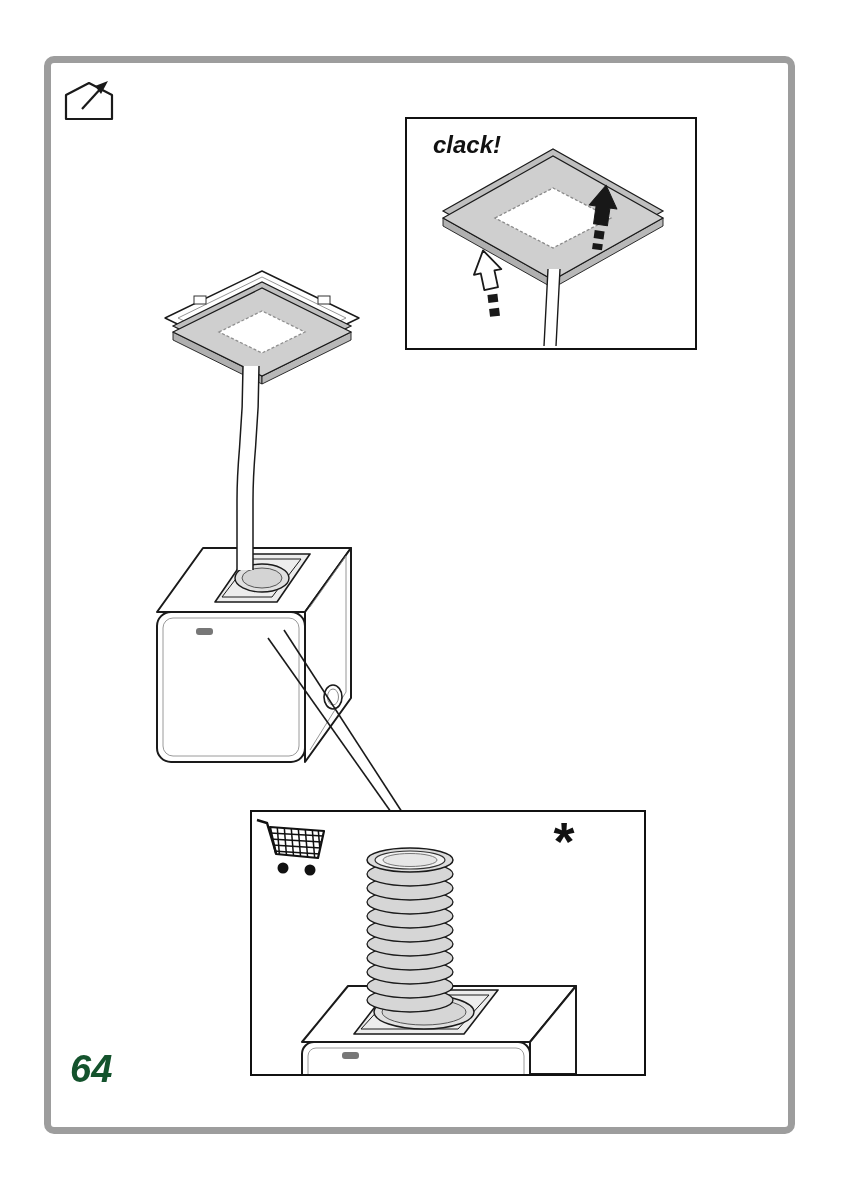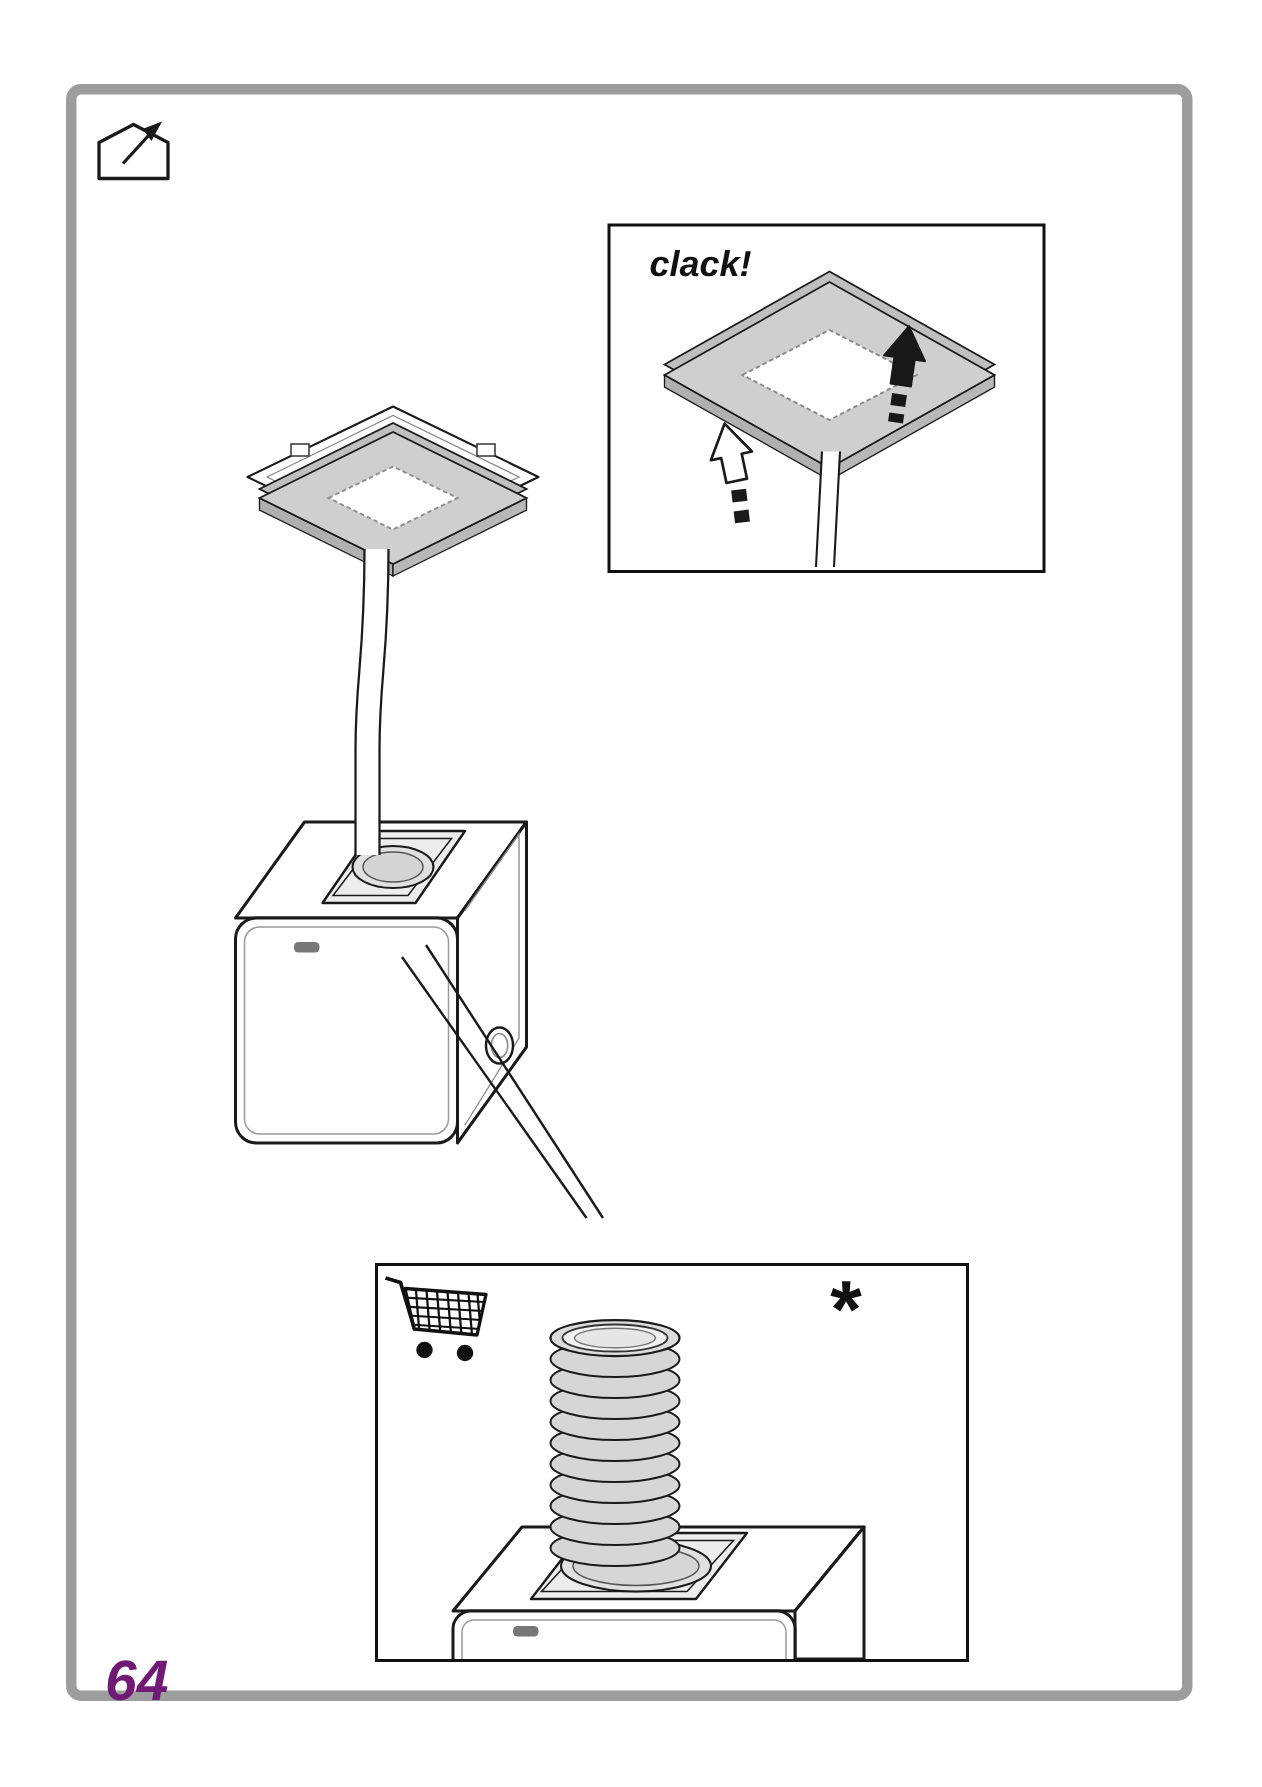--- a/index.html
+++ b/index.html
@@ -29,21 +29,20 @@
     position: absolute;
     left: 58px; top: 74px;
     width: 62px; height: 52px;
   }
   .inset {
     position: absolute;
     border: 2px solid #111111;
     background: #ffffff;
     box-sizing: border-box;
     overflow: hidden;
-    margin-top: 32px;
   }
   .clack-inset { left: 405px; top: 117px; width: 292px; height: 233px; }
   .hose-inset  { left: 250px; top: 810px; width: 396px; height: 266px; }
   .inset > svg { position: absolute; left: 0; top: 0; }
   .clack-label {
     position: absolute;
     left: 26px; top: 12px;
     font-size: 24px;
     font-weight: 700;
     font-style: italic;
@@ -59,25 +58,25 @@
     color: #111111;
     line-height: 1;
   }
   .cart-icon {
     position: absolute;
     left: 246px; top: 48px;
     width: 82px; height: 70px;
   }
   .page-number {
     position: absolute;
-    left: 70px; top: 1100px;
+    left: 70px; top: 1048px;
     font-size: 38px;
     font-weight: 700;
     font-style: italic;
-    color: #701a75;
+    color: #14532d;
   }
 </style>
 </head>
 <body>
 
 <div class="page">
   <div class="frame"></div>
 
   <svg class="vent-icon" viewBox="0 0 62 52">
     <path d="M 8 45 L 8 21 L 31 9 L 54 21 L 54 45 Z" fill="none" stroke="#1a1a1a" stroke-width="2.2" stroke-linejoin="round"></path>

